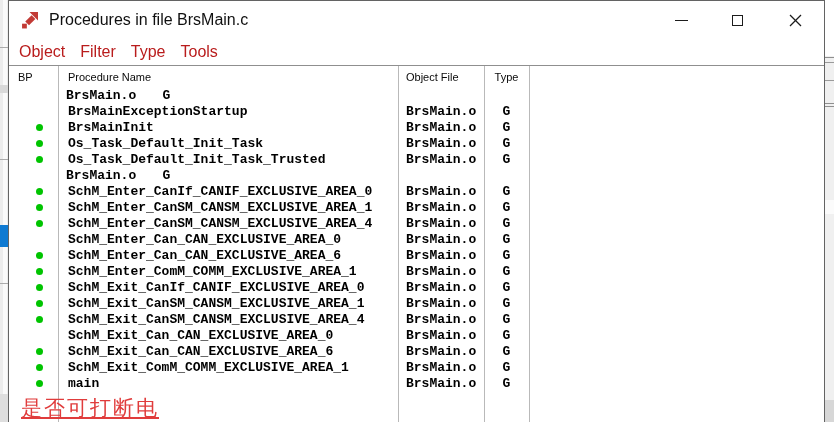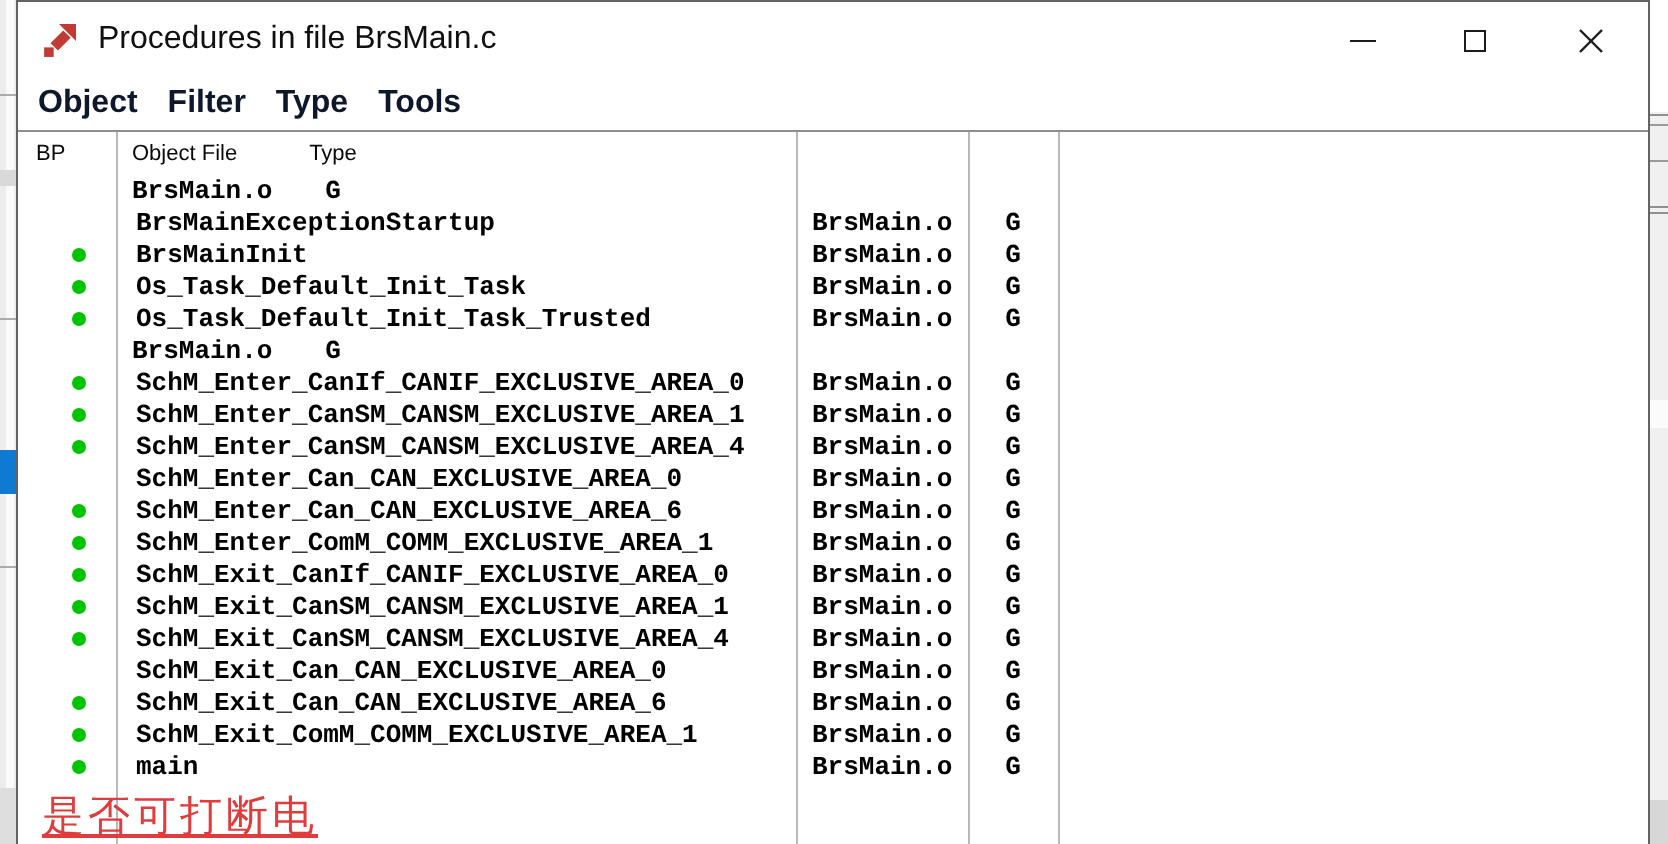--- a/index.html
+++ b/index.html
@@ -28,21 +28,21 @@
   .title-text { margin-left: 11px; font-size: 16px; color: #101010; white-space: nowrap; text-align: center; }
   .win-btn { position: absolute; top: 3px; width: 32px; height: 32px; display: flex; align-items: center; justify-content: center; cursor: default; }
   .win-btn.min   { left: 656px; }
   .win-btn.max   { left: 712px; }
   .win-btn.close { left: 770px; }
   .glyph-min { width: 13px; height: 0; border-top: 1px solid #1c1c1c; }
   .glyph-max { width: 11px; height: 11px; border: 1px solid #1c1c1c; }
 
   
   .menubar { height: 26px; display: flex; align-items: center; padding-left: 10px; background: #fff; flex: 0 0 auto; }
-  .menu-item { font-size: 16px; color: #0f172a; margin-right: 15px; white-space: nowrap; font-weight: bold; }
+  .menu-item { font-size: 16px; color: #b91c1c; margin-right: 15px; white-space: nowrap; }
 
   
   .table-region {
     flex: 1 1 auto; position: relative; background: #fff;
     border-top: 1px solid #8f8f8f; box-shadow: inset 0 1px 0 #ffffff;
   }
   .col-sep { position: absolute; top: 0; bottom: 0; width: 1px; background: #b9b9b9; }
 
   .header-row { display: flex; height: 21px; align-items: center;
     font-size: 11px; color: #0a0a0a; }
@@ -116,20 +116,21 @@
   </div>
 
   <div class="table-region">
     <div class="col-sep" style="left:49px"></div>
     <div class="col-sep" style="left:389px"></div>
     <div class="col-sep" style="left:475px"></div>
     <div class="col-sep" style="left:520px"></div>
 
     <div class="header-row">
       <span class="cell-bp">BP</span>
+      <span class="cell-name">Procedure Name</span>
       <span class="cell-file">Object File</span>
       <span class="cell-type">Type</span>
     </div>
 
     <div class="rows" id="rows-container">
         <div class="trow">
           <span class="cell-bp"></span>
           <span class="cell-file">BrsMain.o</span>
           <span class="cell-type">G</span>
         </div>

